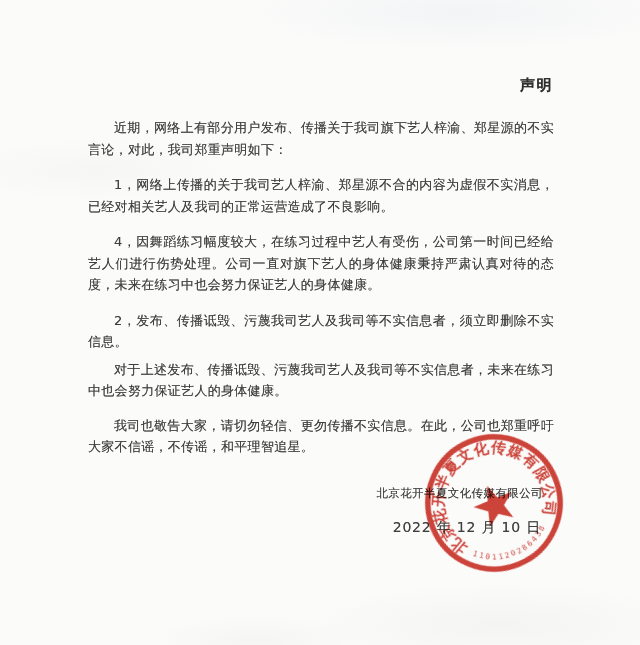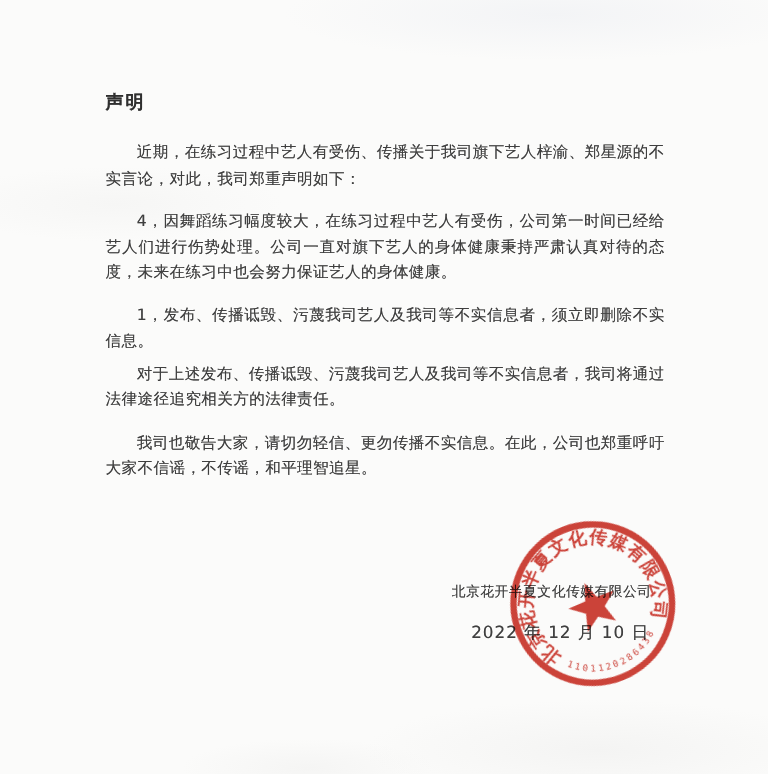--- a/index.html
+++ b/index.html
@@ -11,21 +11,21 @@
     color:var(--text, #3f3f3f);
     background-color:var(--background, #fbfbfa);
     background-image:
       radial-gradient(ellipse 320px 55px at 72% 12px, #f3f4f6 0%, rgba(243,244,246,0) 70%),
       radial-gradient(ellipse 200px 45px at 15% 170px, #f6f6f5 0%, rgba(246,246,245,0) 70%),
       radial-gradient(ellipse 280px 60px at 78% 625px, #f4f4f3 0%, rgba(244,244,243,0) 70%),
       radial-gradient(ellipse 150px 35px at 40% 640px, #f5f5f4 0%, rgba(245,245,244,0) 70%);
   }
   .title {
     position:absolute; top:76px; left:88px; width:465px;
-    margin:0; text-align:left;
+    margin:0; text-align:right;
     font-size:15px; font-weight:bold; letter-spacing:1.5px;
     color:#2f2f2f;
     text-shadow:0 0 .5px rgba(47,47,47,.65);
   }
   .body {
     position:absolute; top:117px; left:88px; width:466px;
     font-size:13px; line-height:21.5px; letter-spacing:.3px;
     text-align:justify;
     text-shadow:0 0 .5px rgba(63,63,63,.6);
   }
@@ -57,24 +57,25 @@
   .seal-code-text { fill:var(--seal-red, #cc352b); font-size:7.5px; letter-spacing:2.2px; font-family:"DejaVu Sans Mono", monospace; }
 </style>
 </head>
 <body>
 
 <div class="page">
 
   <h1 class="title">声明</h1>
 
   <div class="body">
-    <p>近期，在练习过程中艺人有受伤、传播关于我司旗下艺人梓渝、郑星源的不实言论，对此，我司郑重声明如下：</p>
+    <p>近期，网络上有部分用户发布、传播关于我司旗下艺人梓渝、郑星源的不实言论，对此，我司郑重声明如下：</p>
+    <p class="gap">1，网络上传播的关于我司艺人梓渝、郑星源不合的内容为虚假不实消息，已经对相关艺人及我司的正常运营造成了不良影响。</p>
     <p class="gap">4，因舞蹈练习幅度较大，在练习过程中艺人有受伤，公司第一时间已经给艺人们进行伤势处理。公司一直对旗下艺人的身体健康秉持严肃认真对待的态度，未来在练习中也会努力保证艺人的身体健康。</p>
-    <p class="gap">1，发布、传播诋毁、污蔑我司艺人及我司等不实信息者，须立即删除不实信息。</p>
-    <p class="gap-sm">对于上述发布、传播诋毁、污蔑我司艺人及我司等不实信息者，我司将通过法律途径追究相关方的法律责任。</p>
+    <p class="gap">2，发布、传播诋毁、污蔑我司艺人及我司等不实信息者，须立即删除不实信息。</p>
+    <p class="gap-sm">对于上述发布、传播诋毁、污蔑我司艺人及我司等不实信息者，未来在练习中也会努力保证艺人的身体健康。</p>
     <p class="gap-md">我司也敬告大家，请切勿轻信、更勿传播不实信息。在此，公司也郑重呼吁大家不信谣，不传谣，和平理智追星。</p>
   </div>
 
   <div class="sig-company">北京花开半夏文化传媒有限公司</div>
   <div class="sig-date">2022 年 12 月 10 日</div>
 
   <div class="seal">
     <svg viewBox="-73 -73 146 146" width="146" height="146">
       <defs>
         <path id="arcTop" d="M -41.36 28.99 A 50.5 50.5 0 1 1 41.36 28.99" fill="none"></path>

